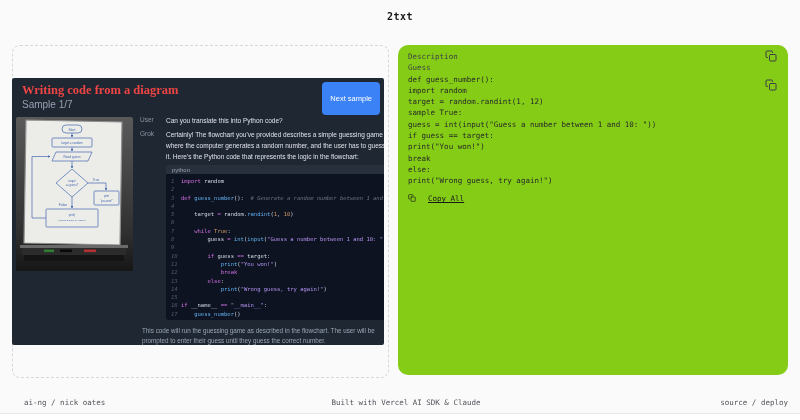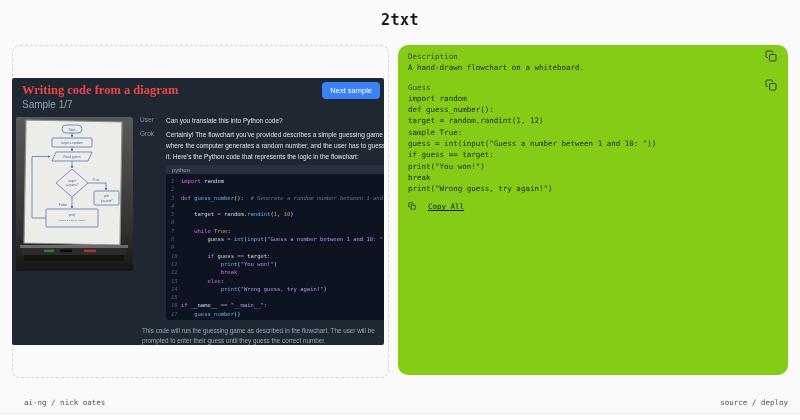--- a/index.html
+++ b/index.html
@@ -2,35 +2,35 @@
 <html><head>
 <meta charset="utf-8">
 <style>
   * { margin:0; padding:0; box-sizing:border-box; }
   html,body { background:#fff; }
   .page { position:relative; width:800px; height:420px; background:#fafafa;
           overflow:hidden; font-family:"Liberation Sans", sans-serif; }
 
   
   .app-title { position:absolute; top:11px; left:0; right:0; text-align:center;
-    font-family:"DejaVu Sans Mono", monospace; font-weight:bold; font-size:15px;
+    font-family:"DejaVu Sans Mono", monospace; font-weight:bold; font-size:10px;
     letter-spacing:.5px; color:#18181b; }
 
   
   .dropzone { position:absolute; left:12px; top:45px; width:377px; height:333px;
     border:1.5px dashed #d6d6db; border-radius:8px; background:transparent; }
 
   
   .viewer { position:absolute; left:12px; top:78px; width:372px; height:267px;
     background:#1f2733; border-radius:2px; color:#e5e7eb; overflow:hidden; }
   .viewer-title { position:absolute; left:10px; top:5px; font-size:12.5px;
     font-weight:bold; color:#ef4444;font-family:Liberation Serif, serif; }
   .viewer-sample { position:absolute; left:10px; top:21px; font-size:10px; color:#97a1b1; }
   .next-btn { position:absolute; top:4px; right:4px; background:#3b82f6; color:#fff;
-    border:none; border-radius:4px; font-size:7.5px; padding:4px 8px;
+    border:none; border-radius:4px; font-size:7.5px; padding:12px 8px;
     font-family:"Liberation Sans", sans-serif; cursor:pointer; }
 
   
   .photo { position:absolute; left:4px; top:39px; width:117px; height:154px;
     border-radius:2px; overflow:hidden; }
 
   
   .chat { position:absolute; left:128px; top:37px; width:246px; }
   .chat-row { display:flex; gap:5px; margin-bottom:3px; }
   .chat-role { flex:0 0 21px; font-size:6.5px; color:#8b93a3; padding-top:.5px; }
@@ -233,32 +233,32 @@
             </div>
           </div>
       </div>
 
       <p class="viewer-summary">This code will run the guessing game as described in the flowchart. The user will be prompted to enter their guess until they guess the correct number.</p>
     </div>
   </div>
 
   <div class="output">
     <div class="out-heading">Description</div>
-    <div class="out-body">A hand-drawn flowchart on a whiteboard.</div>
 
     <div class="out-heading">Guess</div>
     <div class="text-lines" id="text-lines">
+        <div>def guess_number():</div>
         <div>import random</div>
-        <div>def guess_number():</div>
         <div>target = random.randint(1, 12)</div>
         <div>sample True:</div>
         <div>guess = int(input("Guess a number between 1 and 10: "))</div>
         <div>if guess == target:</div>
         <div>print("You won!")</div>
         <div>break</div>
+        <div>else:</div>
         <div>print("Wrong guess, try again!")</div>
       </div>
 
     <button class="copy-btn first" title="">
       <span>
         <svg viewBox="0 0 24 24" fill="none" stroke="currentColor" stroke-width="2" stroke-linecap="round" stroke-linejoin="round">
             <rect x="9" y="9" width="13" height="13" rx="2"></rect>
             <path d="M5 15H4a2 2 0 0 1-2-2V4a2 2 0 0 1 2-2h9a2 2 0 0 1 2 2v1"></path>
           </svg>
       </span>
@@ -278,17 +278,18 @@
             <rect x="9" y="9" width="13" height="13" rx="2"></rect>
             <path d="M5 15H4a2 2 0 0 1-2-2V4a2 2 0 0 1 2-2h9a2 2 0 0 1 2 2v1"></path>
           </svg>
       </span>
       <span>Copy All</span>
     </button>
   </div>
 
   <div class="footer">
     <span class="footer-left">ai-ng / nick oates</span>
+    <span class="footer-center">Built with Vercel AI SDK &amp; Claude</span>
     <span class="footer-right">source / deploy</span>
   </div>
 
   <div class="bottom-strip"></div>
 </div>
 
 </body></html>

